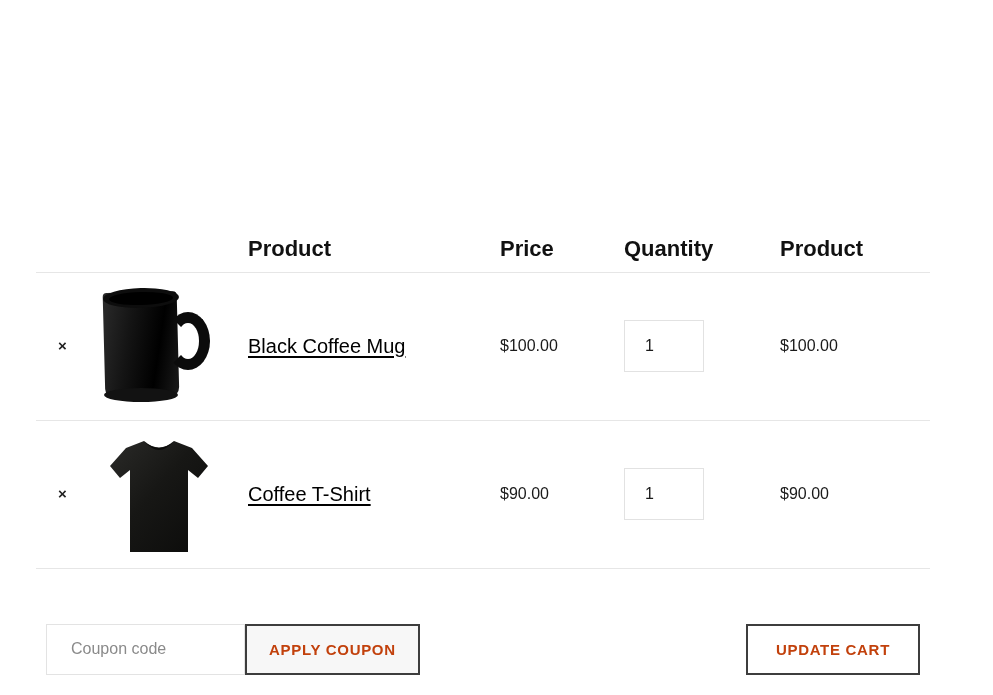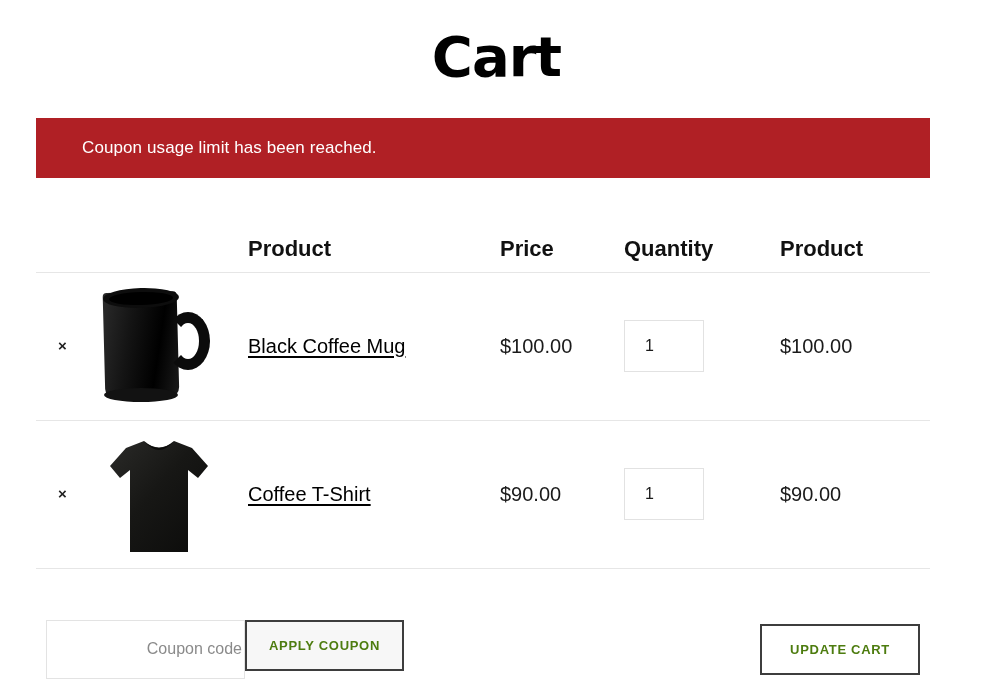--- a/index.html
+++ b/index.html
@@ -173,21 +173,21 @@
   .product-link {
     font-size: 20px;
     color: #000000;
     text-decoration: underline;
     text-underline-offset: 3px;
     cursor: pointer;
   }
 
   .price-cell,
   .subtotal-cell {
-    font-size: 20px;
+    font-size: 16px;
     color: #1a1a1a;
   }
 
   .qty-input {
     width: 80px;
     height: 52px;
     border: 1px solid #e2e2e2;
     background: #ffffff;
     font-size: 16px;
     color: #1a1a1a;
@@ -200,62 +200,57 @@
   .actions-row td { border-bottom: none; height: 84px; padding-top: 14px !important; }
   .actions-inner {
     display: flex;
     align-items: center;
     justify-content: space-between;
     width: 894px;
   }
   .coupon-group { display: flex; align-items: stretch; margin-left: 10px; }
   .coupon-input {
     width: 199px;
-    height: 59px;
+    height: 51px;
     border: 1px solid #e3e3e3;
     background: #ffffff;
     font-size: 16px;
     color: #1a1a1a;
     font-family: "Liberation Sans", sans-serif;
-    padding-left: 36px;
+    padding-left: 24px;
     outline: none;
-    text-align: right;
   }
   .coupon-input::placeholder { color: #8a8a8a; }
   .btn {
     height: 51px;
     font-family: "Liberation Sans", sans-serif;
-    font-size: 13px;
+    font-size: 15px;
     font-weight: 700;
     letter-spacing: 0.7px;
-    color: #4d7c0f;
+    color: #c2410c;
     cursor: pointer;
   }
   .btn-apply {
     background: #f7f7f7;
     border: 2px solid #3d3d3d;
     padding: 0 22px;
   }
   .btn-update {
     background: #ffffff;
     border: 2px solid #3d3d3d;
     padding: 0 28px;
     margin-right: 10px;
   }
 </style>
 </head>
 <body>
 
 <div class="page">
 
-  <h1 class="page-title">Cart</h1>
-
-  <div class="notice">
-    <span class="notice-text">Coupon usage limit has been reached.</span>
-  </div>
+
 
   <table class="cart-table">
     <colgroup>
       <col class="col-remove">
       <col class="col-thumb">
       <col class="col-name">
       <col class="col-price">
       <col class="col-qty">
       <col class="col-subtotal">
     </colgroup>

